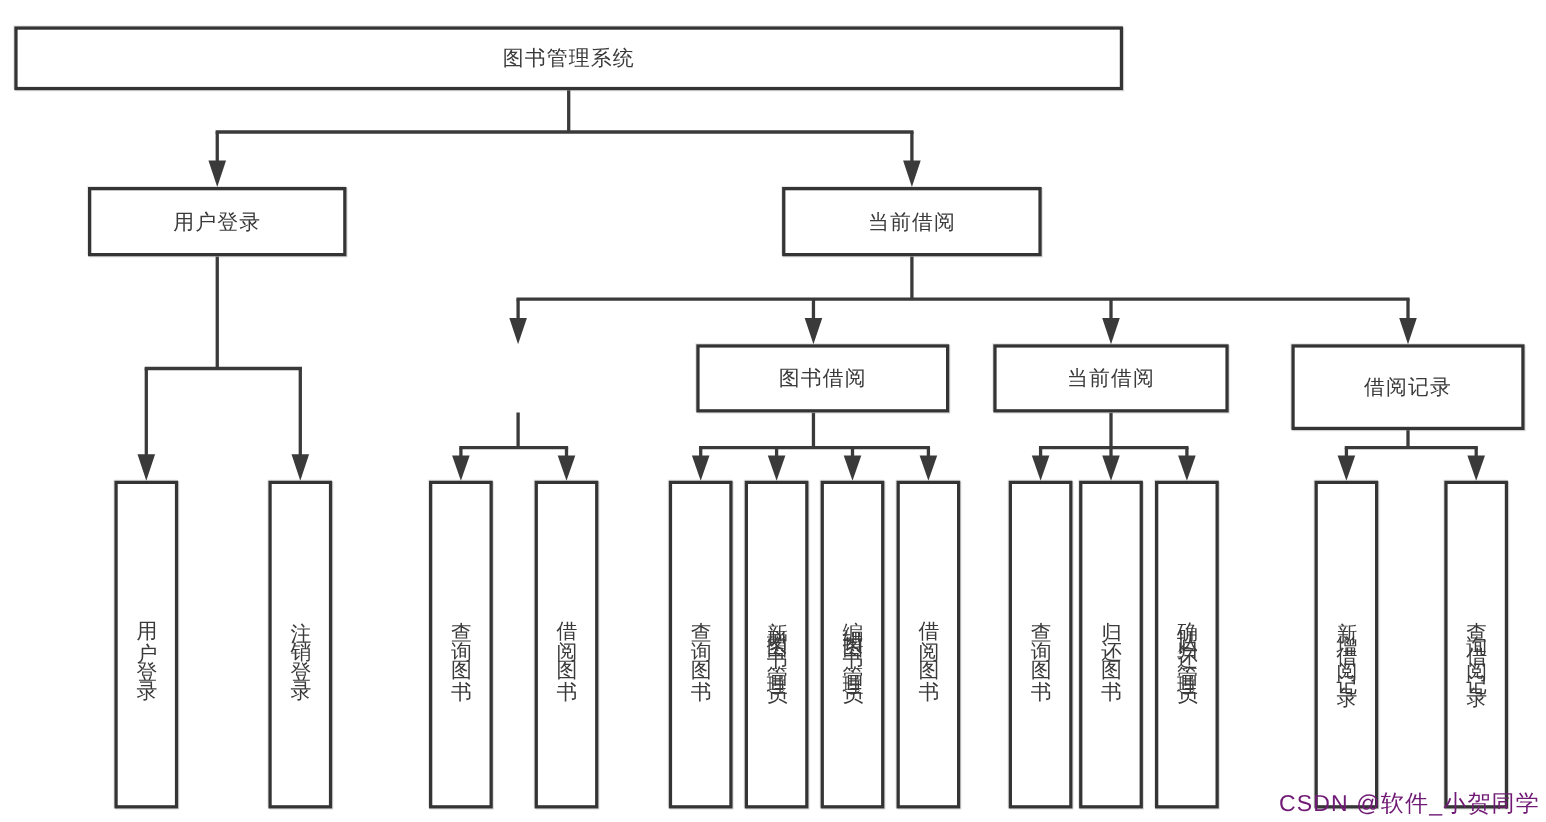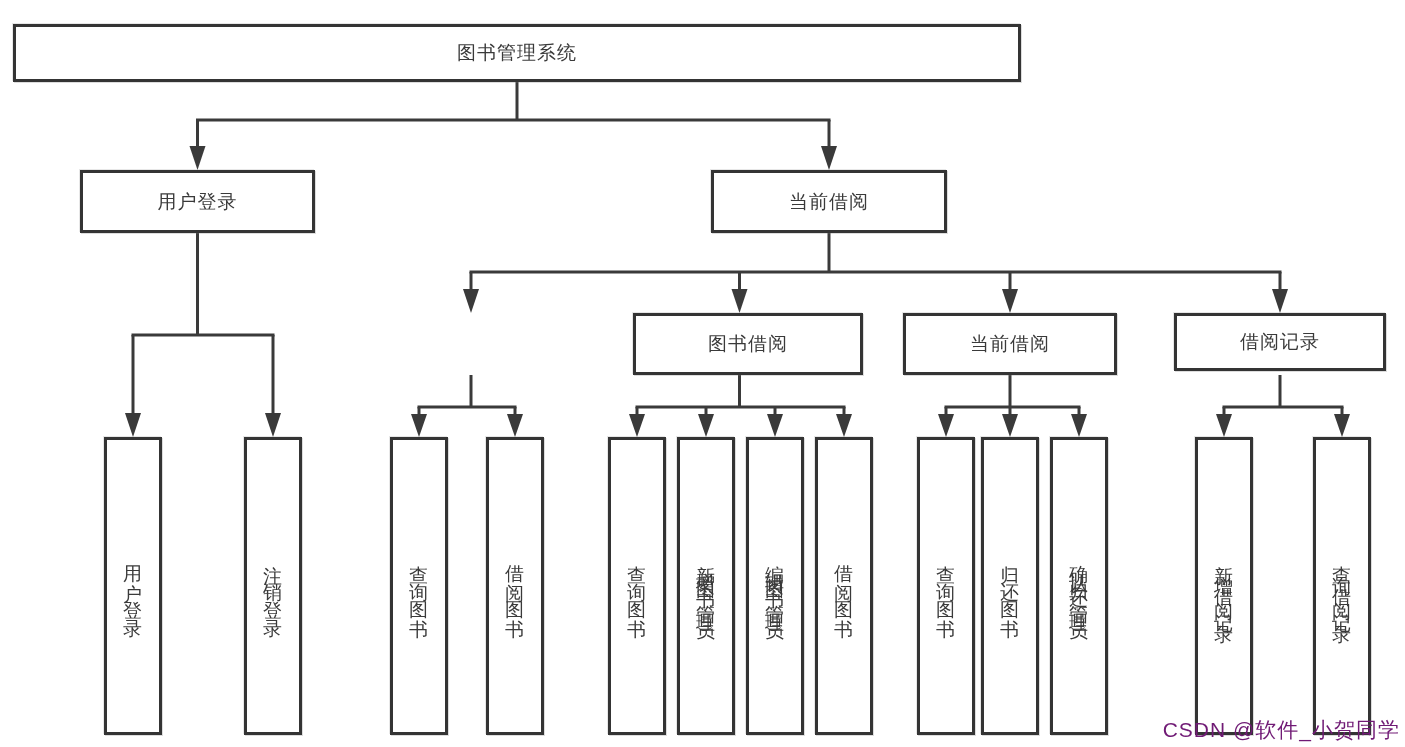--- a/index.html
+++ b/index.html
@@ -138,21 +138,21 @@
   <div class="node hnode" style="left:711px; top:170px; width:236px; height:63px;">
     <span>当前借阅</span>
   </div>
 
   <div class="node hnode" style="left:633px; top:313px; width:230px; height:62px;">
     <span>图书借阅</span>
   </div>
   <div class="node hnode" style="left:903px; top:313px; width:214px; height:62px;">
     <span>当前借阅</span>
   </div>
-  <div class="node hnode" style="left:1174px; top:313px; width:212px; height:58px;">
+  <div class="node hnode" style="left:1174px; top:313px; width:212px; height:78px;">
     <span>借阅记录</span>
   </div>
 
   <div class="node vnode ls4" style="left:104px; top:437px; width:58px; height:298px;">
     <span>用户登录</span>
   </div>
   <div class="node vnode ls4" style="left:244px; top:437px; width:58px; height:298px;">
     <span>注销登录</span>
   </div>
 

